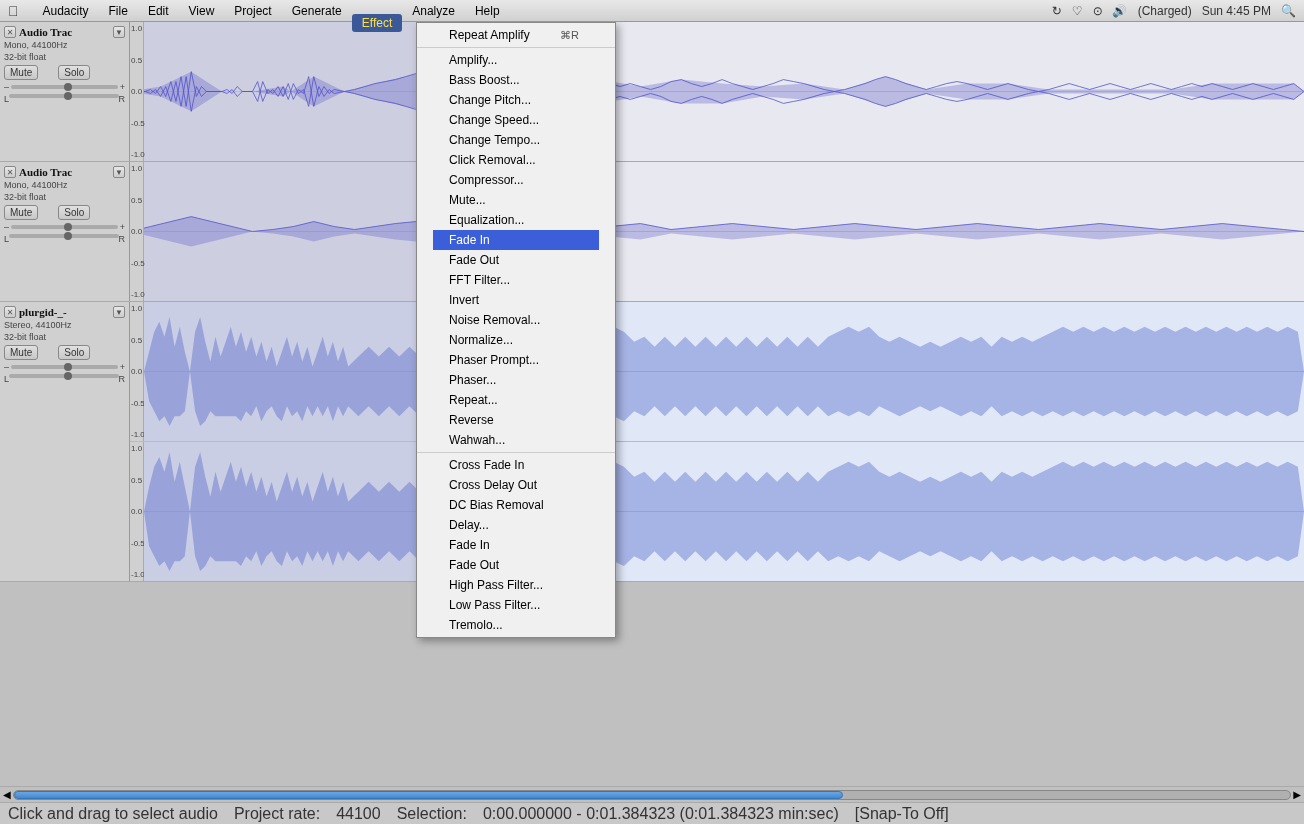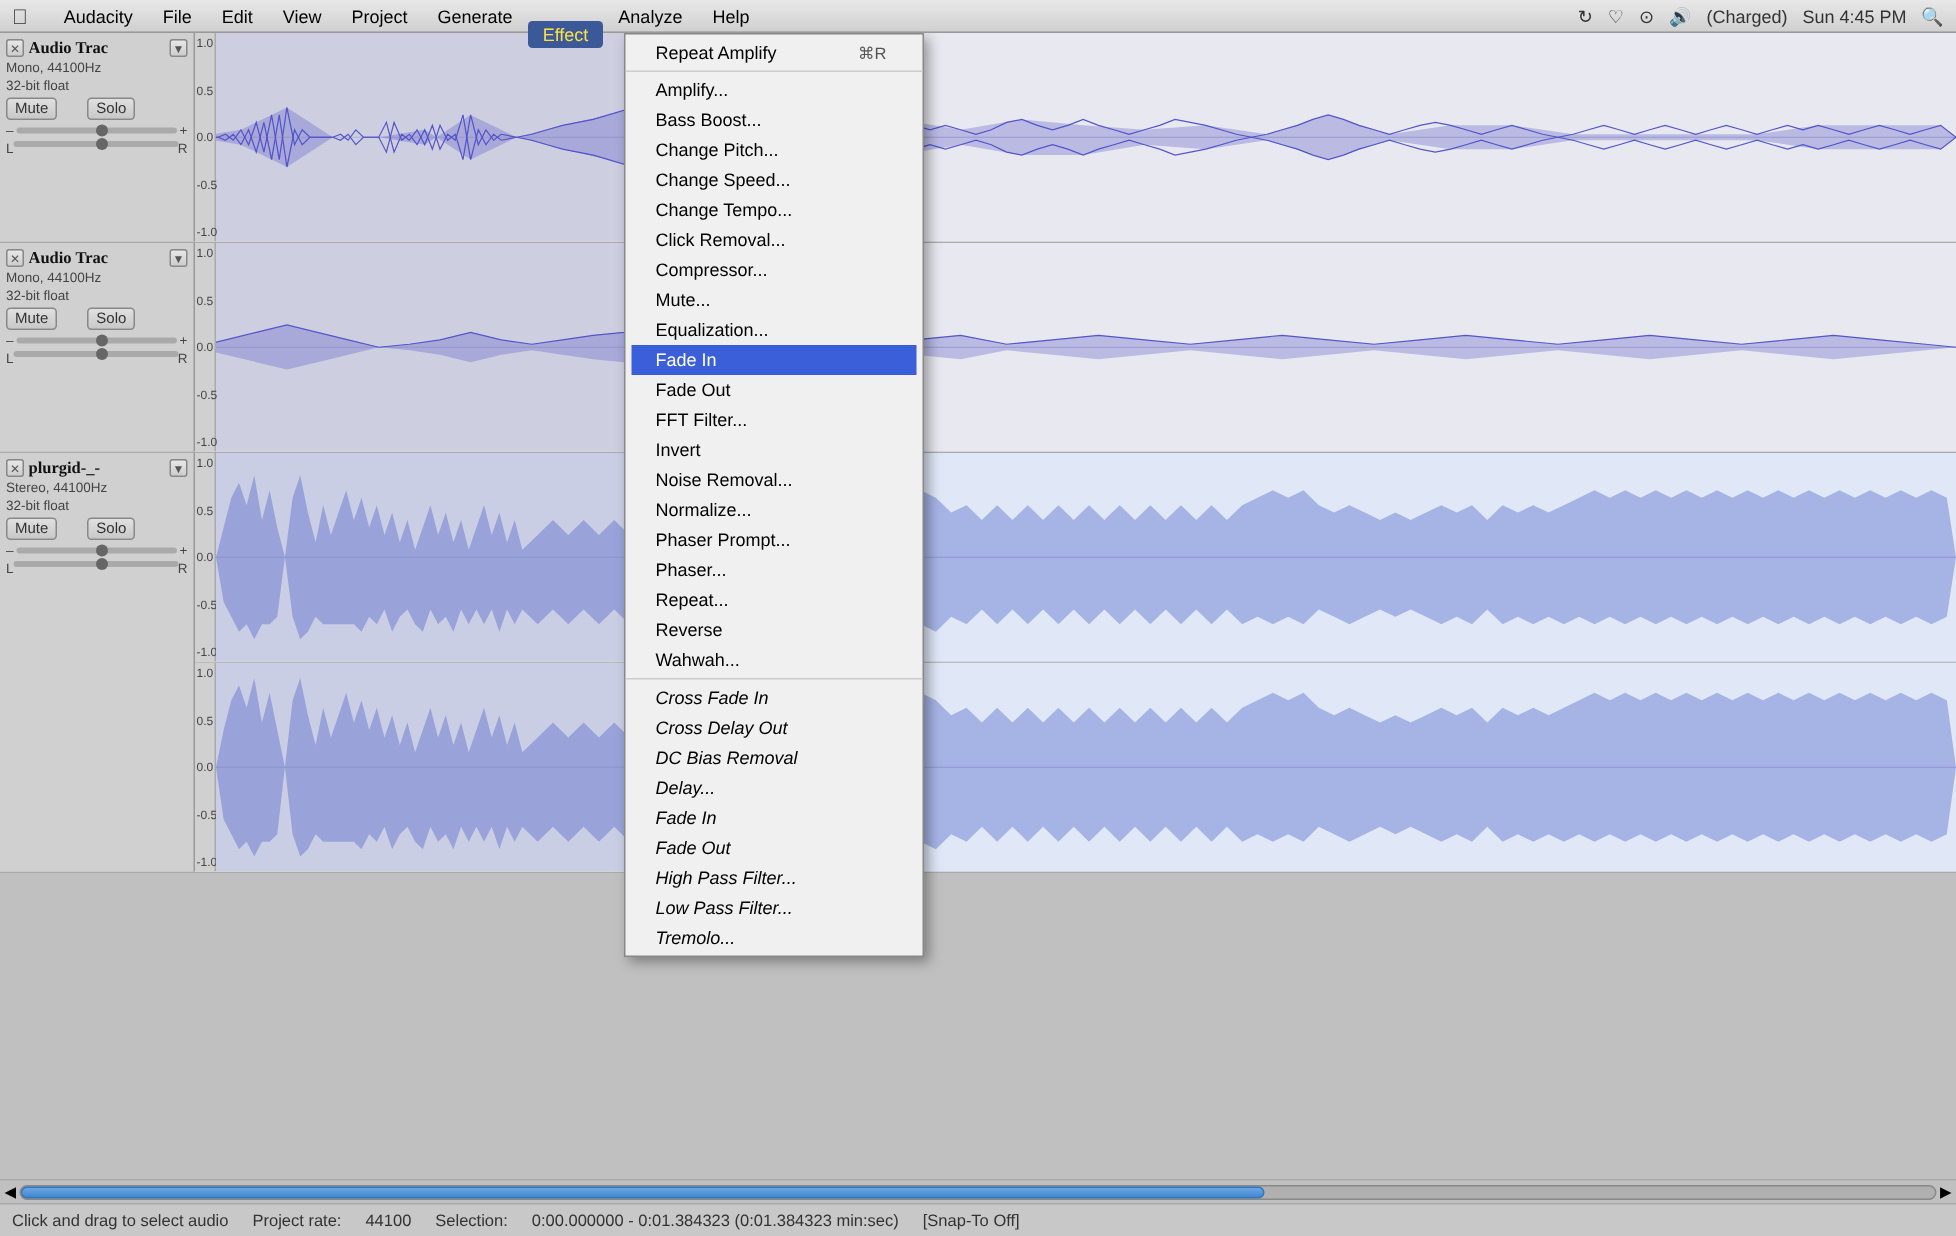--- a/index.html
+++ b/index.html
@@ -290,24 +290,24 @@
       top: 22px;
       left: 416px;
       width: 200px;
       background: #f0f0f0;
       border: 1px solid #888;
       box-shadow: 3px 3px 8px rgba(0,0,0,0.35);
       z-index: 200;
       pointer-events: all;
     }
     .menu-section {
-      padding: 2px 4px;
+      padding: 2px 16px;
       border-bottom: 1px solid #ccc;
     }
-    .menu-section:last-child { border-bottom: none; font-style: italic; }
+    .menu-section:last-child { border-bottom: none; }
     .menu-entry {
       padding: 3px 20px 3px 16px;
       font-size: 12px;
       color: #000;
       display: flex;
       justify-content: space-between;
       align-items: center;
       cursor: pointer;
       white-space: nowrap;
     }
@@ -326,21 +326,21 @@
       position: absolute;
       bottom: 0;
       left: 0;
       right: 0;
       height: 22px;
       background: #c8c8c8;
       border-top: 1px solid #aaa;
       display: flex;
       align-items: center;
       padding: 0 8px;
-      font-size: 11px;
+      font-size: 16px;
       color: #333;
       gap: 16px;
     }
     #scrollbar-area {
       position: absolute;
       bottom: 22px;
       left: 0;
       right: 0;
       height: 16px;
       background: #c0c0c0;

